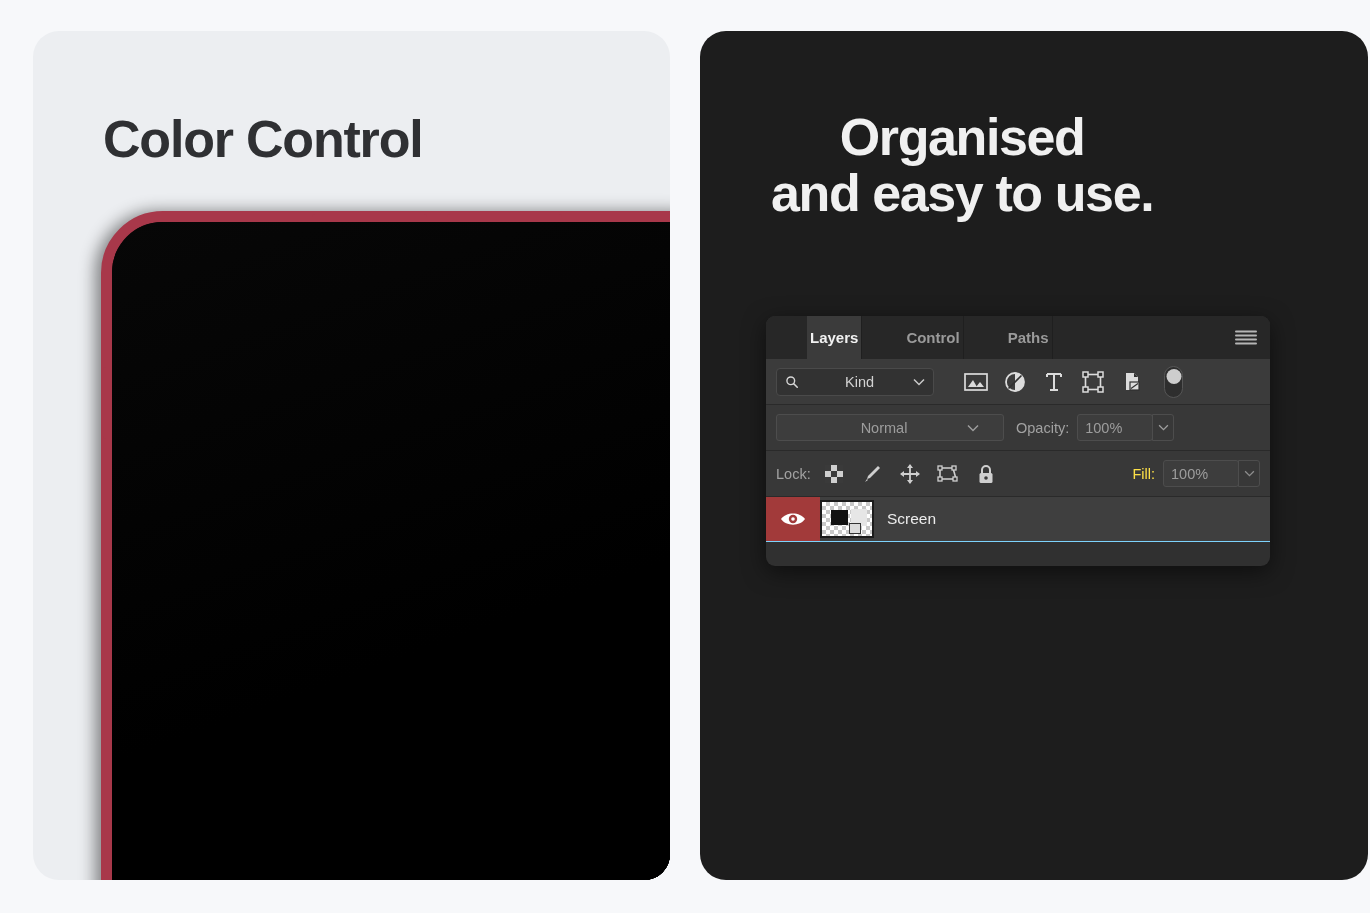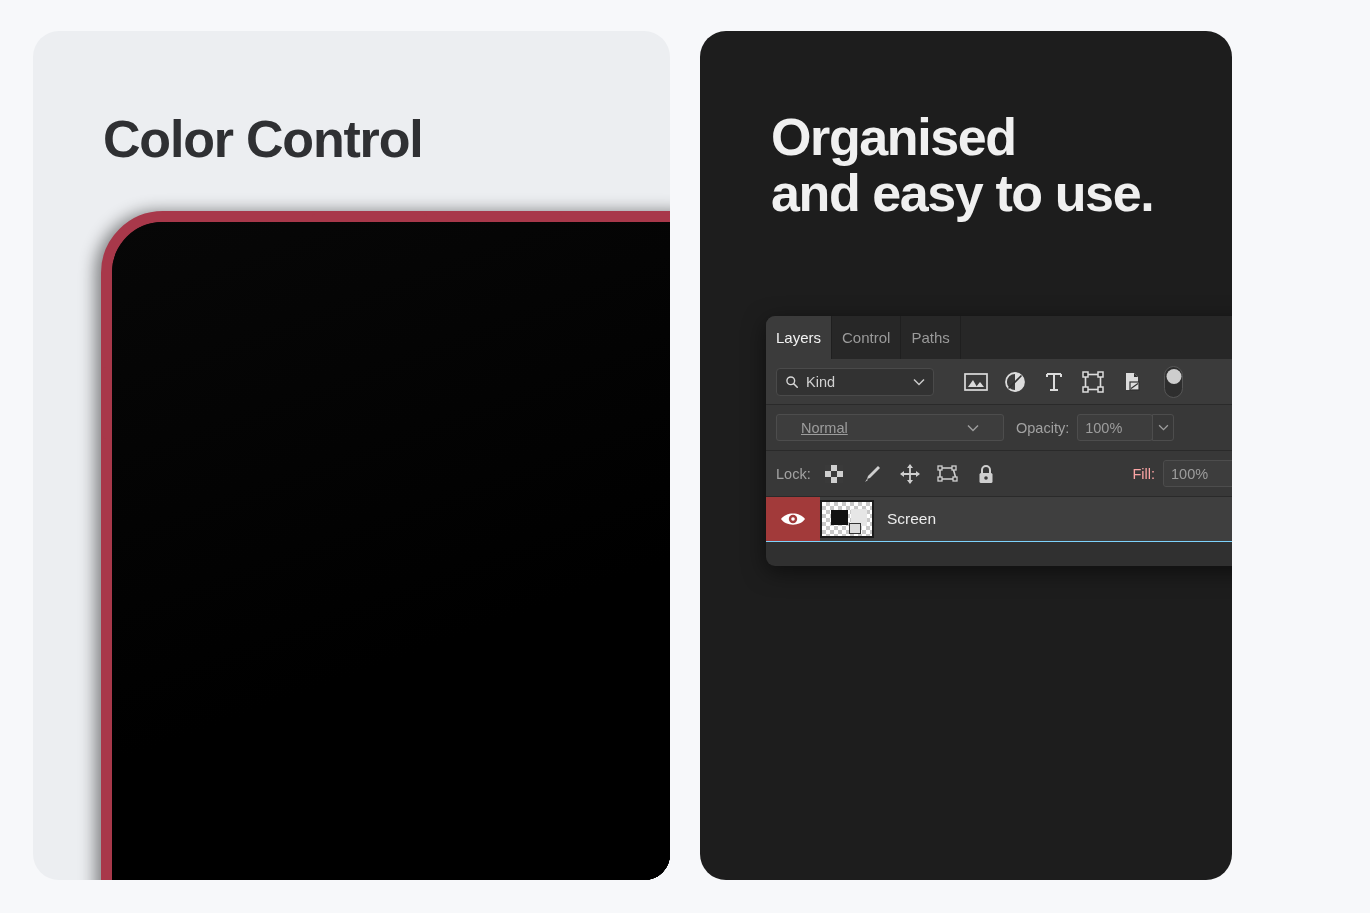--- a/index.html
+++ b/index.html
@@ -2,21 +2,21 @@
 <html><head>
 <meta charset="utf-8">
 <style>
   * { box-sizing: border-box; margin: 0; padding: 0; }
   html, body {
     width: 1370px; height: 913px;
     background: #f7f8fa;
     font-family: "Liberation Sans", sans-serif;
     overflow: hidden;
   }
-  .stage { position: relative; width: 1370px; height: 913px; }
+  .stage { position: relative; width: 1370px; height: 913px; text-align: center; }
 
   
   .card-left {
     position: absolute; left: 33px; top: 31px;
     width: 637px; height: 849px;
     background: #eceef1;
     border-radius: 26px;
     overflow: hidden;
   }
   .card-left-title {
@@ -50,21 +50,21 @@
   }
 
   .phone-red    { left: 68px;  top: 180px; width: 640px; height: 700px; border-width: 11px; border-color: #a8384a; }
   .phone-yellow { left: 168px; top: 238px; width: 600px; height: 642px; border-width: 10px; border-color: #c6a03c; }
   .phone-green  { left: 268px; top: 288px; width: 560px; height: 592px; border-width: 9px;  border-color: #6fa078; }
   .phone-blue   { left: 360px; top: 332px; width: 520px; height: 548px; border-width: 9px;  border-color: #7aa7c2; }
 
   
   .card-right {
     position: absolute; left: 700px; top: 31px;
-    width: 532px; height: 849px;
+    width: 668px; height: 849px;
     background: #1d1d1d;
     border-radius: 26px;
     overflow: hidden;
   }
   .card-right-title {
     position: absolute; left: 71px; top: 78px;
     font-size: 52px; font-weight: bold;
     letter-spacing: -1.4px; line-height: 1.08;
     color: #f0f0f0; white-space: pre-line;
   }
@@ -80,23 +80,24 @@
     font-size: 14.5px;
     overflow: hidden;
   }
   .ps-tabs {
     display: flex; align-items: stretch;
     height: 43px; background: #272727;
     position: relative;
   }
   .ps-tab {
     display: flex; align-items: center;
-    padding: 0 10px;
-    color: #9a9a9a; font-weight: normal; font-size: 15px;
+    padding: 0 3px;
+    color: #9a9a9a; font-weight: bold; font-size: 15px;
     border-right: 1px solid #1f1f1f;
+    margin-left: 41px;
   }
   .ps-tab.active { background: #3b3b3b; color: #f2f2f2; }
   .ps-menu-icon {
     position: absolute; right: 13px; top: 50%;
     transform: translateY(-50%);
     width: 22px; height: 15px;
     display: flex; flex-direction: column; justify-content: space-between;
   }
   .ps-menu-icon i { display: block; height: 2.5px; background: #b5b5b5; border-radius: 1px; }
 
@@ -130,42 +131,41 @@
     background: #cdcdcd;
   }
 
   .blend-row { background: #383838; }
   .blend-select {
     display: flex; align-items: center;
     width: 228px; height: 27px;
     background: #3d3d3d; border: 1px solid #4d4d4d;
     border-radius: 3px; padding: 0 24px;
     color: #9d9d9d;
-    text-decoration: underline;
   }
   .blend-select .label { flex: 1; }
   .opacity-label { color: #a2a2a2; margin-left: 12px; }
   .num-field {
     display: flex; align-items: center;
     width: 76px; height: 27px; margin-left: 8px;
     border: 1px solid #4d4d4d; border-radius: 3px;
     background: #3d3d3d; color: #9d9d9d;
     padding: 0 7px;
   }
   .num-caret {
     width: 22px; height: 27px; margin-left: -1px;
     border: 1px solid #4d4d4d; border-radius: 0 3px 3px 0;
     display: flex; align-items: center; justify-content: center;
   }
 
   .lock-row { background: #383838; }
   .lock-label { color: #a2a2a2; margin-right: 12px; }
   .lock-icons { display: flex; align-items: center; gap: 16px; }
   .lock-icons .li { width: 22px; height: 22px; display: flex; align-items: center; justify-content: center; }
-  .fill-label { color: #fca5a5; margin-left: auto; }
+  .fill-label { color: #fde047; margin-left: auto; }
 
   .layer-row {
     display: flex; align-items: center;
     height: 45px; background: #3a3a3a;
     border-bottom: 1px solid #7dd3fc;
     position: relative;
   }
   .eye-cell {
     width: 54px; height: 100%;
     display: flex; align-items: center; justify-content: center;

